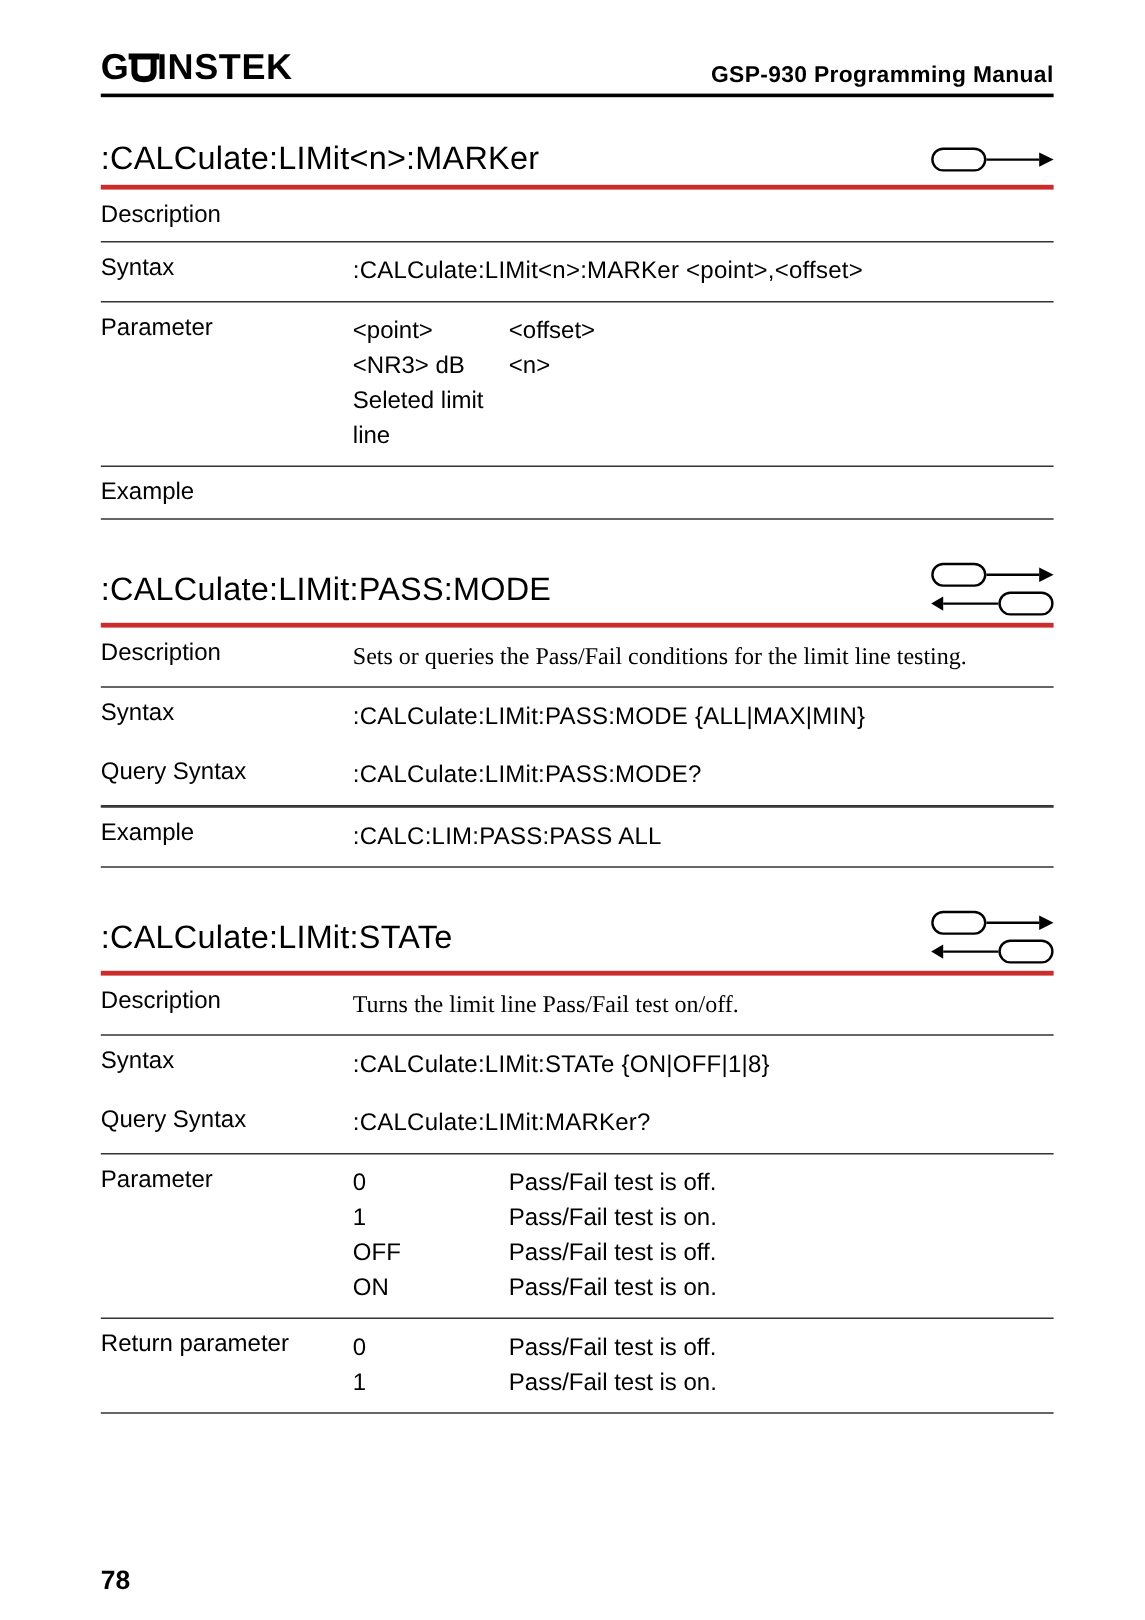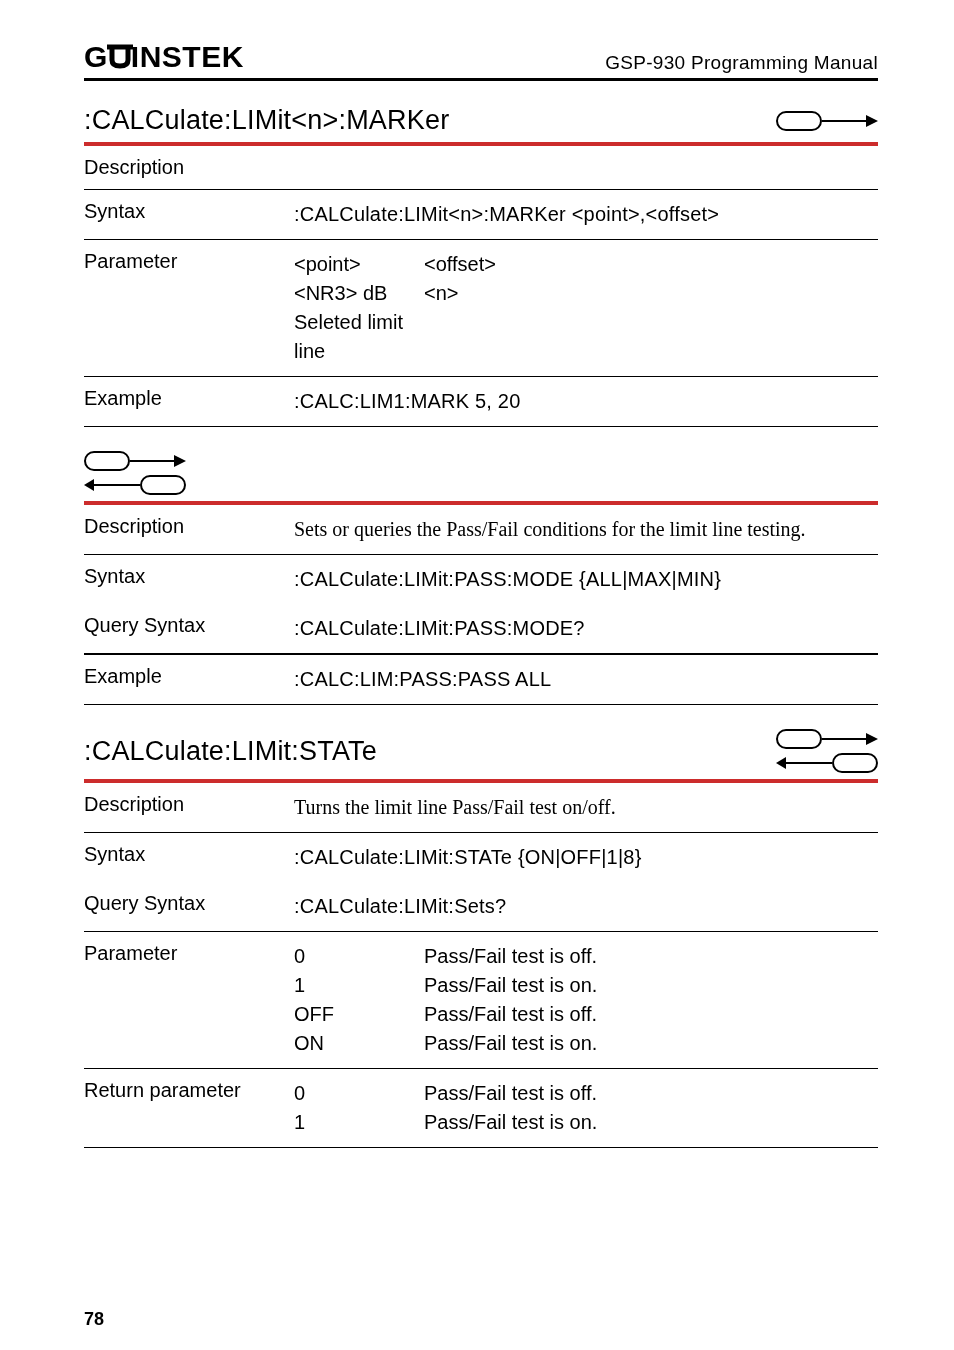--- a/index.html
+++ b/index.html
@@ -23,25 +23,25 @@
   }
   .logo {
     font-family: Arial, sans-serif;
     font-size: 30px;
     font-weight: 900;
     letter-spacing: 0.5px;
     display: flex; align-items: center;
   }
   .manual-title {
     font-size: 19px;
-    font-weight: 400;
+    font-weight: 700;
     letter-spacing: 0.3px;
   }
   .section {
-    margin-top: 24px;
+    margin-top: 36px;
   }
   .sec-head {
     display: flex;
     justify-content: space-between;
     align-items: center;
     padding-bottom: 4px;
   }
   .sec-title {
     font-family: "Arial Narrow", Arial, sans-serif;
     font-size: 27px;
@@ -91,21 +91,21 @@
     width: 46px; height: 20px;
     border: 2px solid #000;
     border-radius: 11px;
   }
   svg.arrow { overflow: visible; }
   .page-num {
     position: absolute;
     bottom: 20px;
     left: 84px;
     font-weight: 700;
-    font-size: 18px;
+    font-size: 22px;
   }
 </style>
 </head>
 <body>
 
 <div class="hdr">
   <div class="hdr-row">
     <span class="logo">
       <span>G</span>
       <svg width="26" height="26" viewBox="0 0 26 26" style="margin:0 -2px 0 -1px;">
@@ -152,28 +152,26 @@
             <span>&lt;offset&gt;</span>
             <span>&lt;NR3&gt; dB</span>
             <span>&lt;n&gt;</span>
             <span>Seleted limit line</span>
           </div>
         </div>
       </div>
       <div class="rule-thin"></div>
       <div class="row">
         <div class="label">Example</div>
-        <div style="flex:1">
-          <div class="value mono">:CALC:LIM1:MARK 5, 20</div>
-        </div>
       </div>
       <div class="rule-thin"></div>
     </div>
     <div class="section">
       <div class="sec-head">
+      <span class="sec-title">:CALCulate:LIMit:PASS:MODE</span>
       <span class="icn-set">
           <span class="arrow-line">
     <span class="oval"></span>
     <svg class="arrow" width="56" height="20">
               <line x1="0" y1="10" x2="44" y2="10" stroke="#000" stroke-width="2"></line>
               <polygon points="44,4 56,10 44,16" fill="#000"></polygon>
             </svg>
   </span>
           <span class="arrow-line">
     <svg class="arrow" width="56" height="20">
@@ -244,21 +242,21 @@
       <div class="rule-thin"></div>
       <div class="row">
         <div class="label">Syntax</div>
         <div style="flex:1">
           <div class="value mono">:CALCulate:LIMit:STATe {ON|OFF|1|8}</div>
         </div>
       </div>
       <div class="row">
         <div class="label">Query Syntax</div>
         <div style="flex:1">
-          <div class="value mono">:CALCulate:LIMit:Sets?</div>
+          <div class="value mono">:CALCulate:LIMit:MARKer?</div>
         </div>
       </div>
       <div class="rule-thin"></div>
       <div class="row">
         <div class="label">Parameter</div>
         <div style="flex:1">
           <div class="param-grid">
             <span>0</span>
             <span>Pass/Fail test is off.</span>
             <span>1</span>

